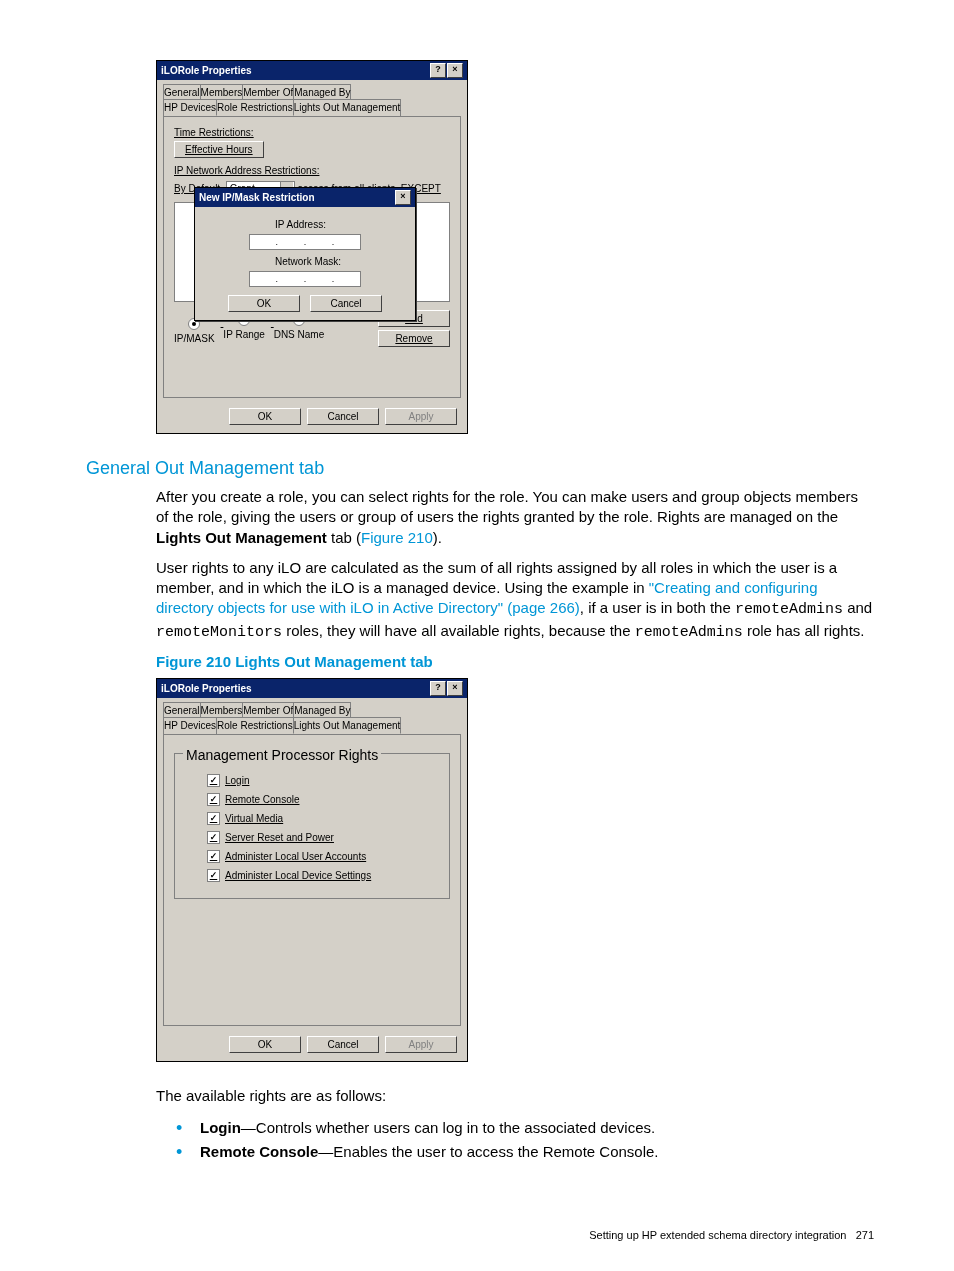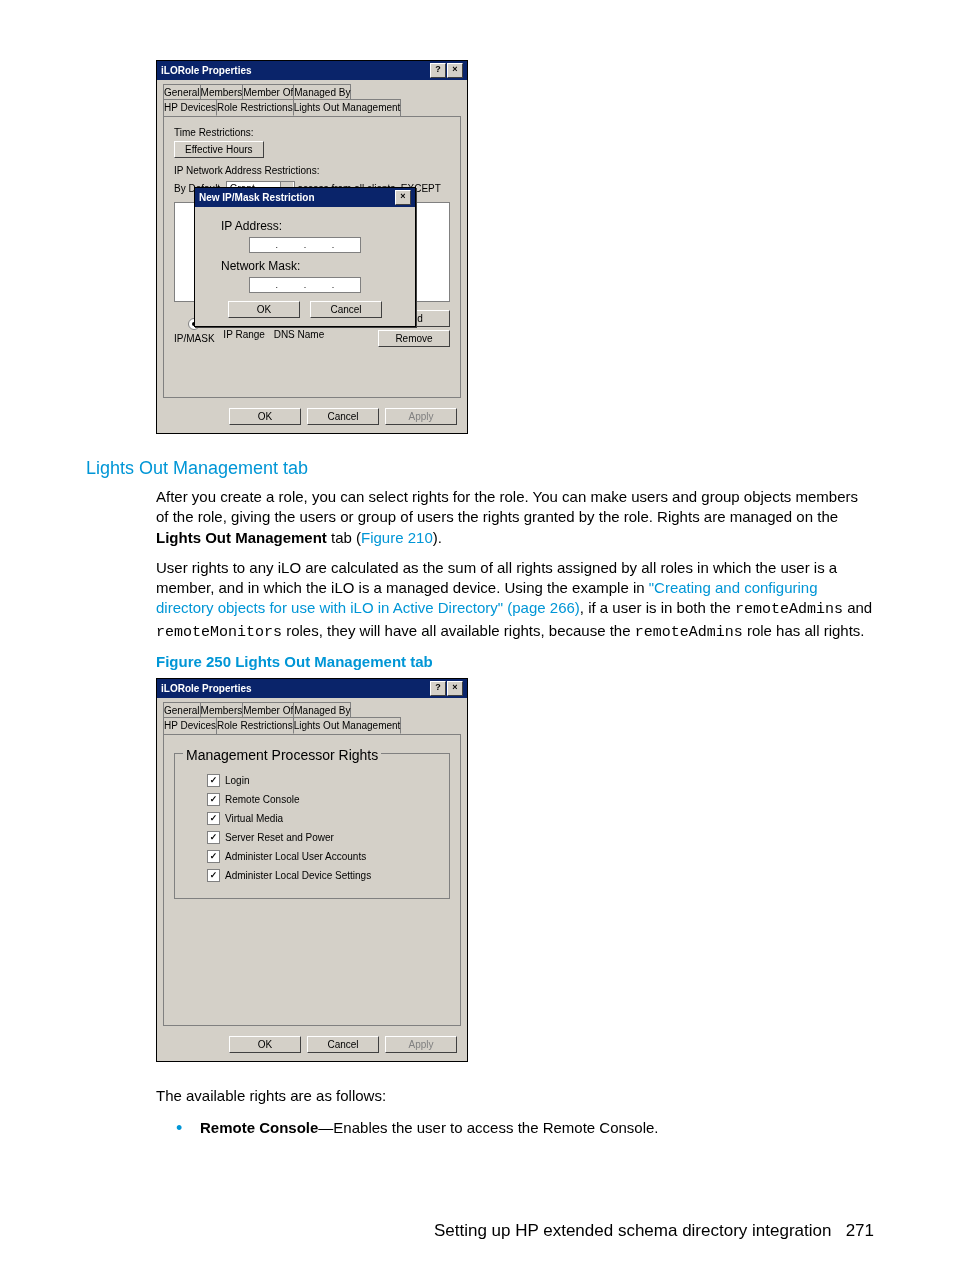--- a/index.html
+++ b/index.html
@@ -59,21 +59,21 @@
     color: #0096d6;
     position: absolute;
     left: 0;
     font-size: 18px;
     line-height: 1.4;
   }
   .footer {
     position: absolute;
     bottom: 30px;
     right: 80px;
-    font-size: 17px;
+    font-size: 11px;
   }
   
   .dlg {
     width: 310px;
     background: #d4d0c8;
     border: 1px solid #000;
     font-family: Tahoma, Arial, sans-serif;
     font-size: 10px;
     color: #000;
   }
@@ -129,20 +129,21 @@
     display: flex;
     margin-top: -1px;
   }
   .dlg-body {
     border: 1px solid #808080;
     margin: 0 6px 6px 6px;
     padding: 10px;
     min-height: 260px;
     position: relative;
     background: #d4d0c8;
+    text-decoration: underline;
   }
   .btn {
     border: 1px solid #fff;
     border-right-color: #404040;
     border-bottom-color: #404040;
     background: #d4d0c8;
     padding: 2px 10px;
     font-size: 10px;
     min-width: 50px;
     text-align: center;
@@ -226,21 +227,21 @@
     background: #fff;
     border: 1px solid #808080;
     width: 110px;
     height: 14px;
     display: flex;
     justify-content: space-evenly;
     align-items: center;
     font-size: 9px;
   }
   .ip-box span { color: #000; }
-  .field-label { font-size: 12px; margin-left: 20px; margin-top: 6px; }
+  .field-label { font-size: 10px; margin-left: 74px; margin-top: 6px; }
   .group {
     border: 1px solid #808080;
     padding: 14px 12px 10px 12px;
     position: relative;
     margin-top: 8px;
   }
   .group-title {
     position: absolute;
     top: -7px;
     left: 8px;
@@ -357,32 +358,32 @@
         </div>
       </div>
       <div class="btn-row">
         <span class="btn">OK</span>
         <span class="btn">Cancel</span>
         <span class="btn disabled">Apply</span>
       </div>
     </div>
   </div>
 
-  <div class="section-h">Lights Out Management tab</div>
+  <div class="section-h">General Out Management tab</div>
 
   <p class="para">
     <span>After you create a role, you can select rights for the role. You can make users and group objects members of the role, giving the users or group of users the rights granted by the role. Rights are managed on the </span><b>Lights Out Management</b><span> tab (</span><span class="link">Figure 210</span><span>).</span>
   </p>
 
   <p class="para">
     <span>User rights to any iLO are calculated as the sum of all rights assigned by all roles in which the user is a member, and in which the iLO is a managed device. Using the example in </span><span class="link">"Creating and configuring directory objects for use with iLO in Active Directory" (page 266)</span><span>, if a user is in both the </span><span class="mono">remoteAdmins</span><span> and </span><span class="mono">remoteMonitors</span><span> roles, they will have all available rights, because the </span><span class="mono">remoteAdmins</span><span> role has all rights.</span>
   </p>
 
   <div class="fig-block">
-    <div class="fig-caption">Figure 250 Lights Out Management tab</div>
+    <div class="fig-caption">Figure 210 Lights Out Management tab</div>
 
     <div class="dlg">
       <div class="dlg-title">
         <span>iLORole Properties</span>
         <span class="dlg-title-btns">
           <span class="win-btn">?</span>
           <span class="win-btn">×</span>
         </span>
       </div>
       <div class="tab-strip">
@@ -428,20 +429,21 @@
       <div class="btn-row">
         <span class="btn">OK</span>
         <span class="btn">Cancel</span>
         <span class="btn disabled">Apply</span>
       </div>
     </div>
   </div>
 
   <p class="para">The available rights are as follows:</p>
   <ul class="rights">
+    <li><b>Login</b><span>—Controls whether users can log in to the associated devices.</span></li>
     <li><b>Remote Console</b><span>—Enables the user to access the Remote Console.</span></li>
   </ul>
 
   <div class="footer">
     <span>Setting up HP extended schema directory integration</span>&nbsp;&nbsp;&nbsp;<span>271</span>
   </div>
 
 </div>
 
 </body></html>

